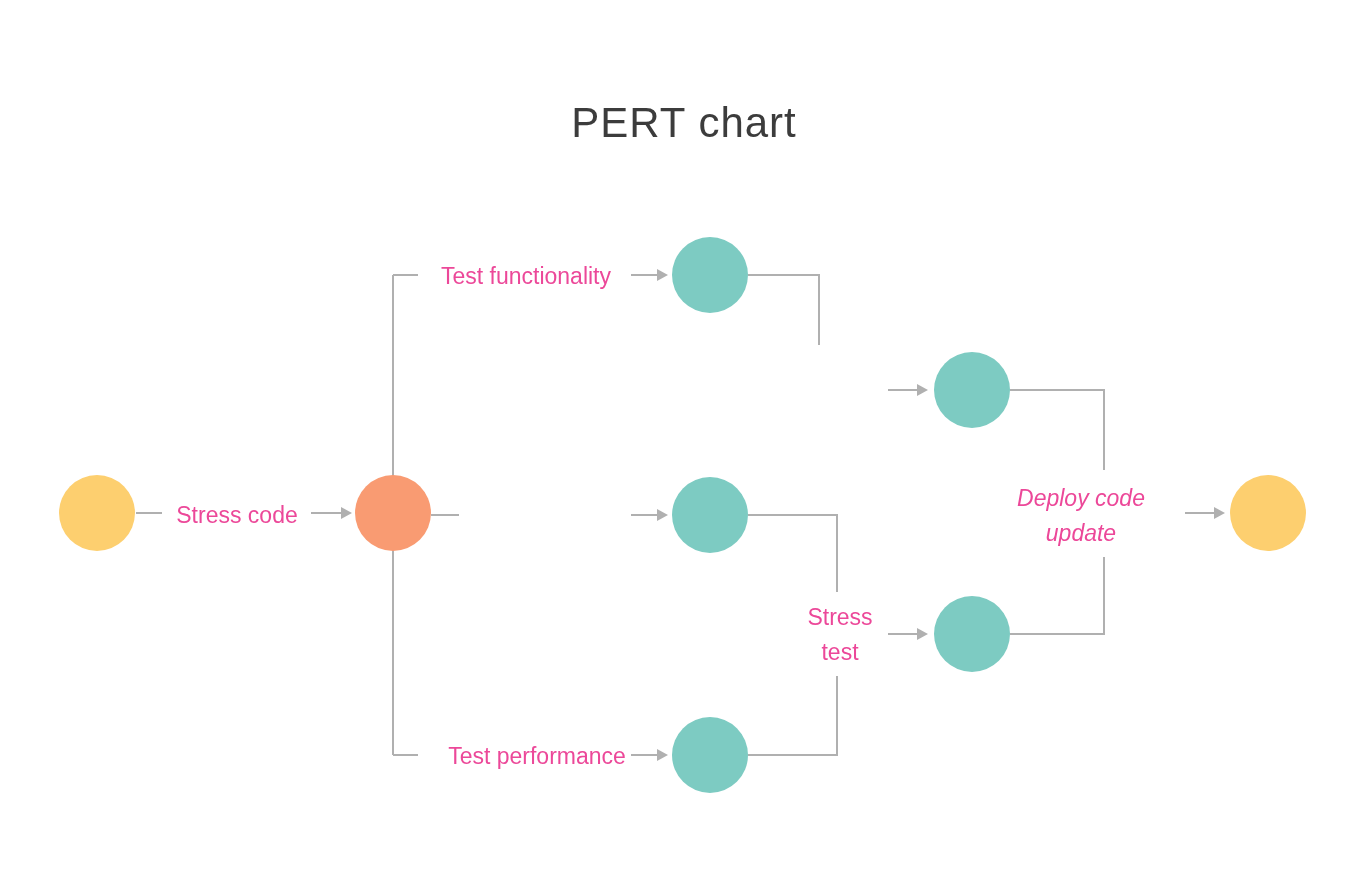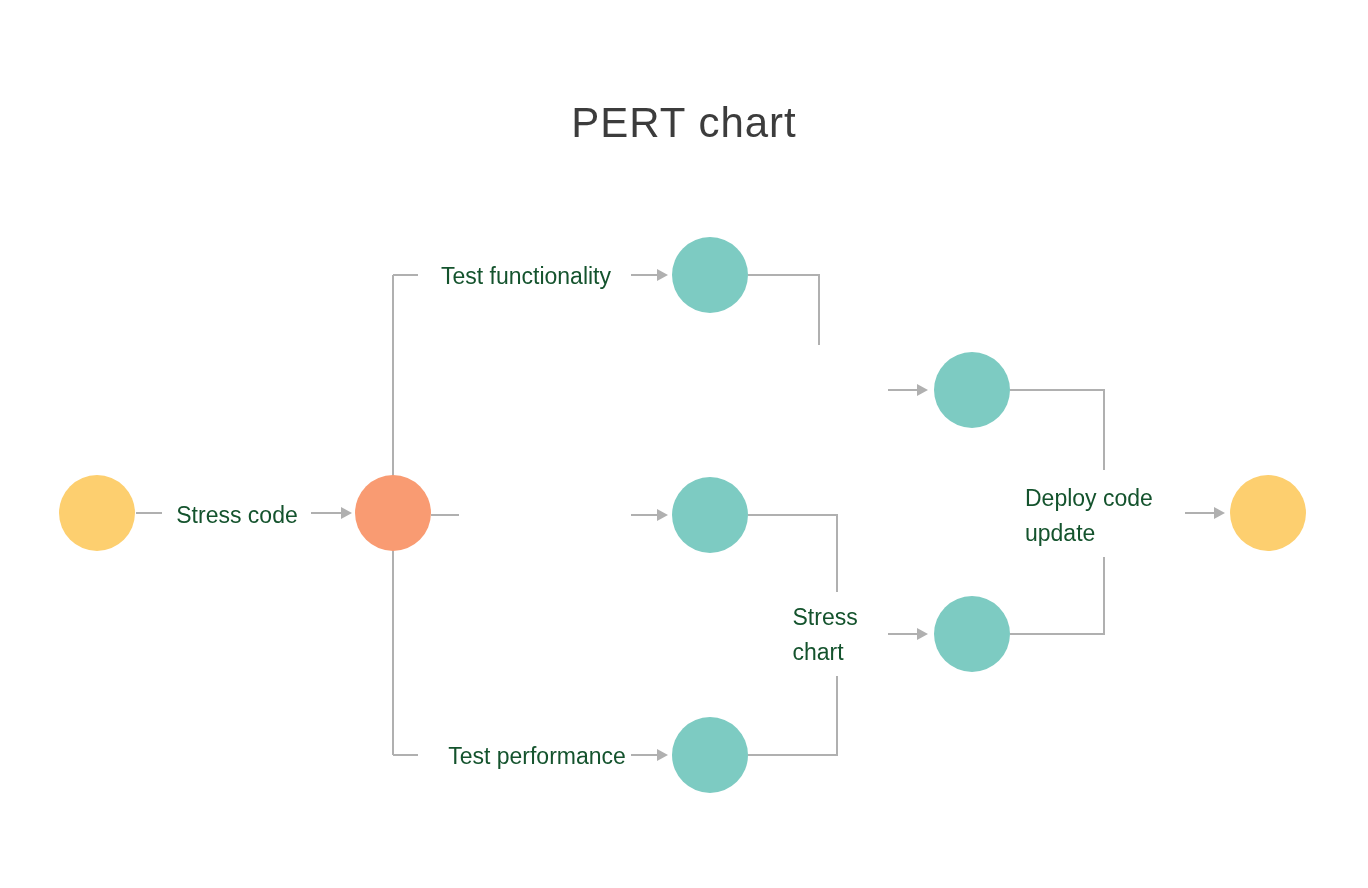--- a/index.html
+++ b/index.html
@@ -35,22 +35,22 @@
   }
   .node.start-end { background: #fdcf6f; }
   .node.milestone { background: #f99b72; }
   .node.task      { background: #7dcbc2; }
 
   .edge-label {
     position: absolute;
     transform: translate(-50%, -50%);
     font-size: 23px;
     line-height: 35px;
-    color: #14532d;
-    text-align: left;
+    color: #ec4899;
+    text-align: center;
     z-index: 2;
     white-space: nowrap;
   }
   .edge-label.wrap { white-space: normal; }
 
   .hline, .vline {
     position: absolute;
     background: #b0b0b0;
     z-index: 1;
   }
@@ -112,22 +112,22 @@
 
   <div class="hline" style="left:1010px; top:633px; width:95px;"></div>
   <div class="vline" style="left:1103px; top:557px; height:77px;"></div>
 
   <div class="hline" style="left:1185px; top:512px; width:30px;"></div>
   <div class="arrowhead" style="left:1214px; top:507px;"></div>
 
   <div class="edge-label" style="left:237px; top:515px;">Stress code</div>
   <div class="edge-label" style="left:526px; top:276px;">Test functionality</div>
   <div class="edge-label" style="left:526px; top:756px;margin-left:11px;">Test performance</div>
-  <div class="edge-label wrap" style="left:840px; top:635px; width:95px;">Stress chart</div>
-  <div class="edge-label wrap" style="left:1105px; top:516px; width:160px;">Deploy code update</div>
+  <div class="edge-label wrap" style="left:840px; top:635px; width:95px;">Stress test</div>
+  <div class="edge-label wrap" style="left:1081px; top:516px; width:160px;font-style:italic;">Deploy code update</div>
 
   <div class="node start-end" style="left:59px;  top:475px;"></div>
   <div class="node milestone" style="left:355px; top:475px;"></div>
   <div class="node task" style="left:672px; top:237px;"></div>
   <div class="node task" style="left:672px; top:477px;"></div>
   <div class="node task" style="left:672px; top:717px;"></div>
   <div class="node task" style="left:934px; top:352px;"></div>
   <div class="node task" style="left:934px; top:596px;"></div>
   <div class="node start-end" style="left:1230px; top:475px;"></div>
 

